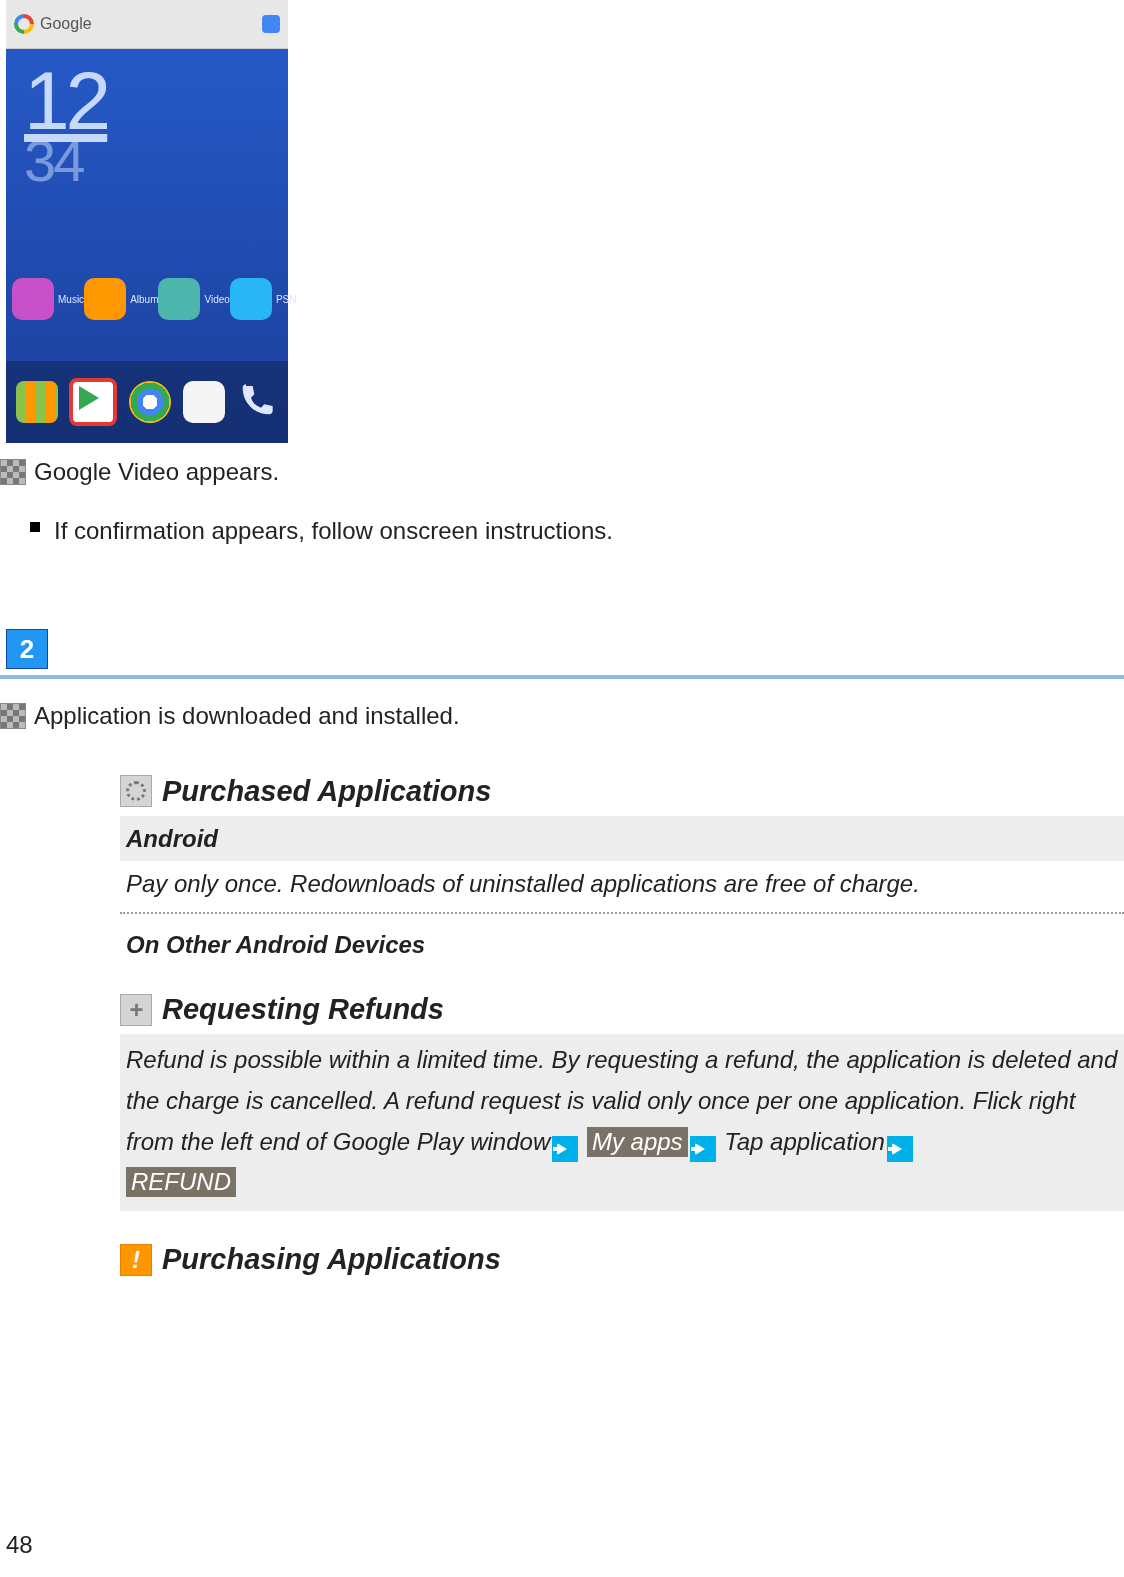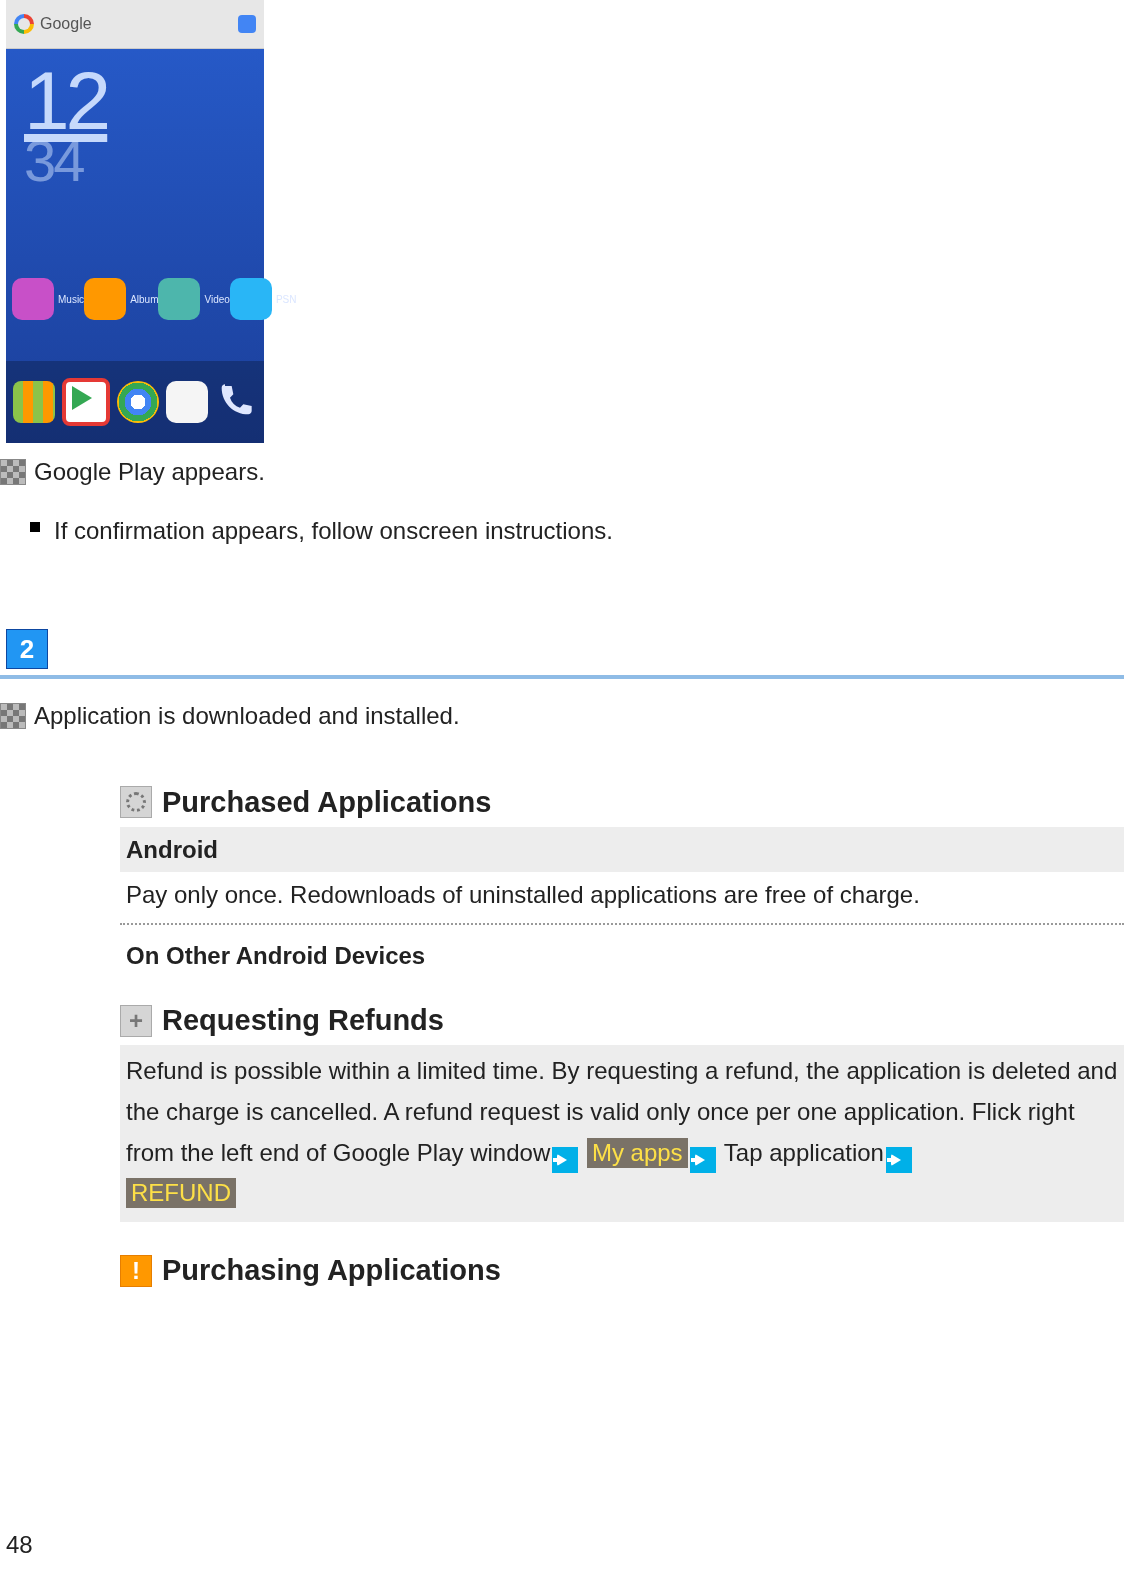--- a/index.html
+++ b/index.html
@@ -13,21 +13,21 @@
   .page {
     width: 1124px;
     min-height: 1577px;
     position: relative;
     box-sizing: border-box;
     padding: 0 0 60px 0;
   }
 
   
   .phone-shot {
-    width: 258px;
+    width: 282px;
     height: 443px;
     margin: 0 0 10px 6px;
     background: linear-gradient(180deg,#f2f2f2 0%,#f2f2f2 11%,#2659c7 11%,#1b3f9a 100%);
     position: relative;
     box-sizing: border-box;
     filter: blur(0.3px);
   }
   .phone-statusbar {
     position:absolute; top:0; left:0; right:0; height:48px;
     background:#e7e7e7; border-bottom:1px solid #ccc;
@@ -108,40 +108,40 @@
   .inline-arrow::before{
     content:"";width:0;height:0;border-style:solid;
     border-width:6px 0 6px 10px;border-color:transparent transparent transparent #fff;
     margin-left:2px;border-radius:2px;
   }
   .inline-arrow::after{
     content:"";position:relative;left:-14px;width:8px;height:4px;background:#fff;
   }
 
   
-  .sections{margin-left:120px;margin-top:45px;}
+  .sections{margin-left:120px;margin-top:34px;font-style:italic;}
   .sec-head{display:flex;align-items:center;gap:10px;margin:20px 0 2px 0;}
   .sec-head .hicon{
     width:30px;height:30px;background:#d5d5d5;border:1px solid #aaa;
     display:flex;align-items:center;justify-content:center;color:#666;font-size:20px;
   }
   .sec-head .hicon.gear::before{content:"";width:14px;height:14px;border:3px dotted #777;border-radius:50%;}
   .sec-head .hicon.plus::before{content:"+";font-weight:bold;color:#777;font-size:24px;line-height:1;}
   .sec-head .hicon.excl{
     background:#ff9800;border-color:#e67e00;color:#fff;font-weight:bold;font-size:24px;
   }
   .sec-head h2{margin:0;font-size:29px;font-weight:bold;}
 
   .sub-block{margin:0 0 6px 0;}
   .sub-title{background:#ededed;font-weight:bold;padding:4px 6px;}
   .sub-body{padding:4px 6px;}
   .dotted-divider{height:0;border-top:2px dotted #999;margin:6px 0 8px 0;}
   .refund-block{background:#ededed;padding:6px 6px 8px 6px;line-height:1.7;}
   .refund-block .label-chip{
-    background:#7a7267;color:#fde047;padding:1px 5px 2px 5px;
+    background:#7a7267;color:#ffffff;padding:1px 5px 2px 5px;
   }
 
   .page-num{position:absolute;left:6px;bottom:18px;font-size:24px;}
 </style>
 </head>
 <body>
 
 <div class="page">
 
   <div class="phone-shot">
@@ -183,21 +183,21 @@
       <div class="dock-ico phone">
         <svg viewBox="0 0 24 24">
             <path fill="#dfe7ff" d="M6 2c-1 0-2 1-2 2 0 9 7 16 16 16 1 0 2-1 2-2v-3l-5-1-2 2c-3-1-5-3-6-6l2-2-1-5H6z"></path>
           </svg>
       </div>
     </div>
   </div>
 
   <div class="content">
     <p>
-      <span class="pre-icon"></span><span>Google Play appears.</span>
+      <span class="pre-icon"></span><span>Google Video appears.</span>
     </p>
 
     <div class="bullet-line">
       <span class="bullet-sq"></span>
       <span>If confirmation appears, follow onscreen instructions.</span>
     </div>
 
     <div class="step-badge">2</div>
     <div class="blue-divider"></div>
 

